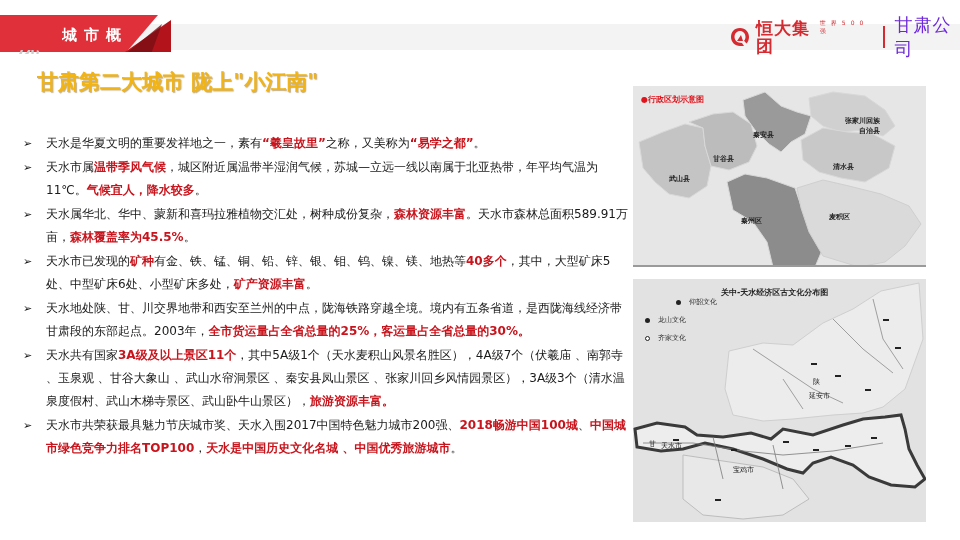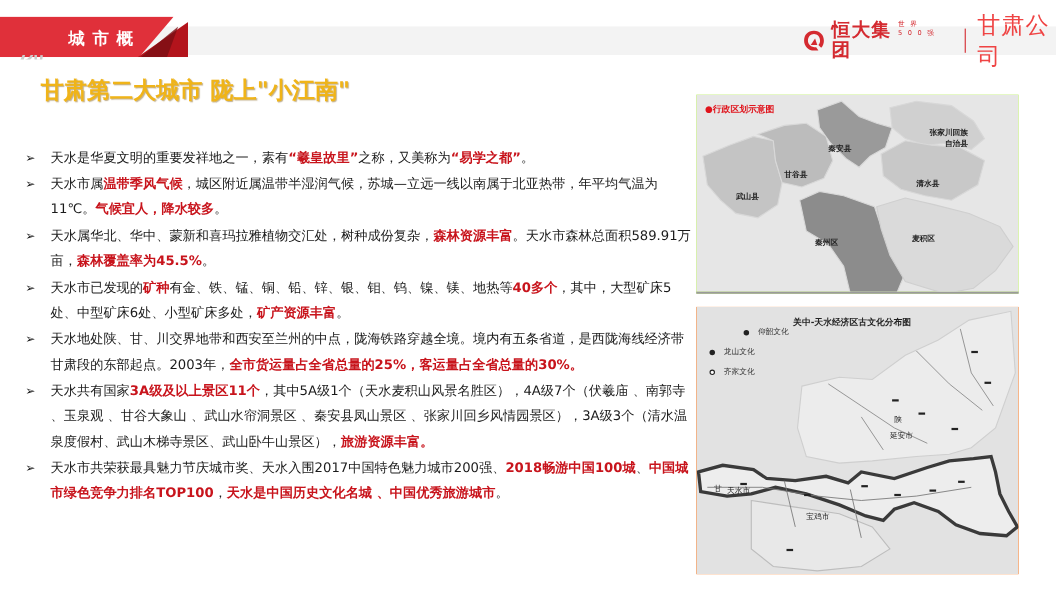--- a/index.html
+++ b/index.html
@@ -19,21 +19,21 @@
   .title-text-cut { position:absolute; left:18px; top:50px; width:24px; height:4px; overflow:hidden; }
   .title-text-cut span { display:block; margin-top:-17px; color:#ccc; font-weight:bold; font-size:21px; }
 
   .logo { position:absolute; left:730px; top:22px; height:30px; display:flex; align-items:center; }
   .logo-mark { width:20px; height:20px; position:relative; margin-right:6px; }
   .logo-mark svg { width:20px; height:20px; display:block; }
   .logo-main { display:flex; flex-direction:row; align-items:flex-start; }
   .logo-cn { color:#d42a30; font-weight:bold; font-size:17px; letter-spacing:1px; line-height:18px; }
   .logo-sub { color:#d42a30; font-size:6px; letter-spacing:5px; line-height:8px; margin-left:2px; }
   .logo-divider { width:2px; height:22px; background:#d42a30; margin:0 10px 0 12px; }
-  .logo-branch { color:#ef4444; font-size:21px; letter-spacing:1px; }
+  .logo-branch { color:#6d28d9; font-size:18px; letter-spacing:1px; }
 
   
   .headline { position:absolute; left:37px; top:69px; color:#f0b418; font-weight:bold; font-size:21px; line-height:26px;
               text-shadow:1px 1px 1px rgba(120,80,0,.45); white-space:nowrap; }
 
   
   .bullets { position:absolute; left:20px; top:132px; width:612px; }
   .bullet { position:relative; padding-left:26px; font-size:12px; line-height:23px; color:#1a1a1a; margin-bottom:1px; }
   .bullet .marker { position:absolute; left:3px; top:0; font-size:11px; color:#111; }
   .hl { color:#c8141c; font-weight:bold; }

